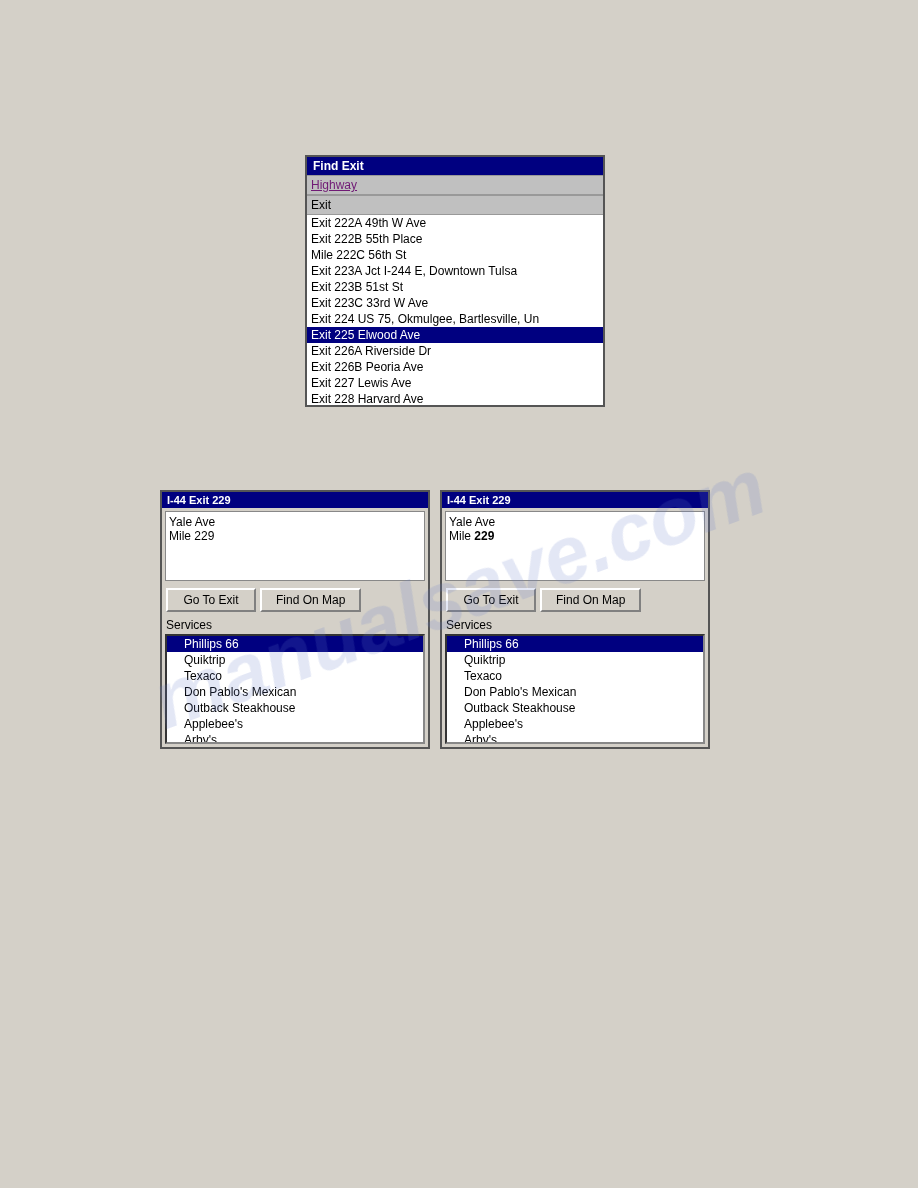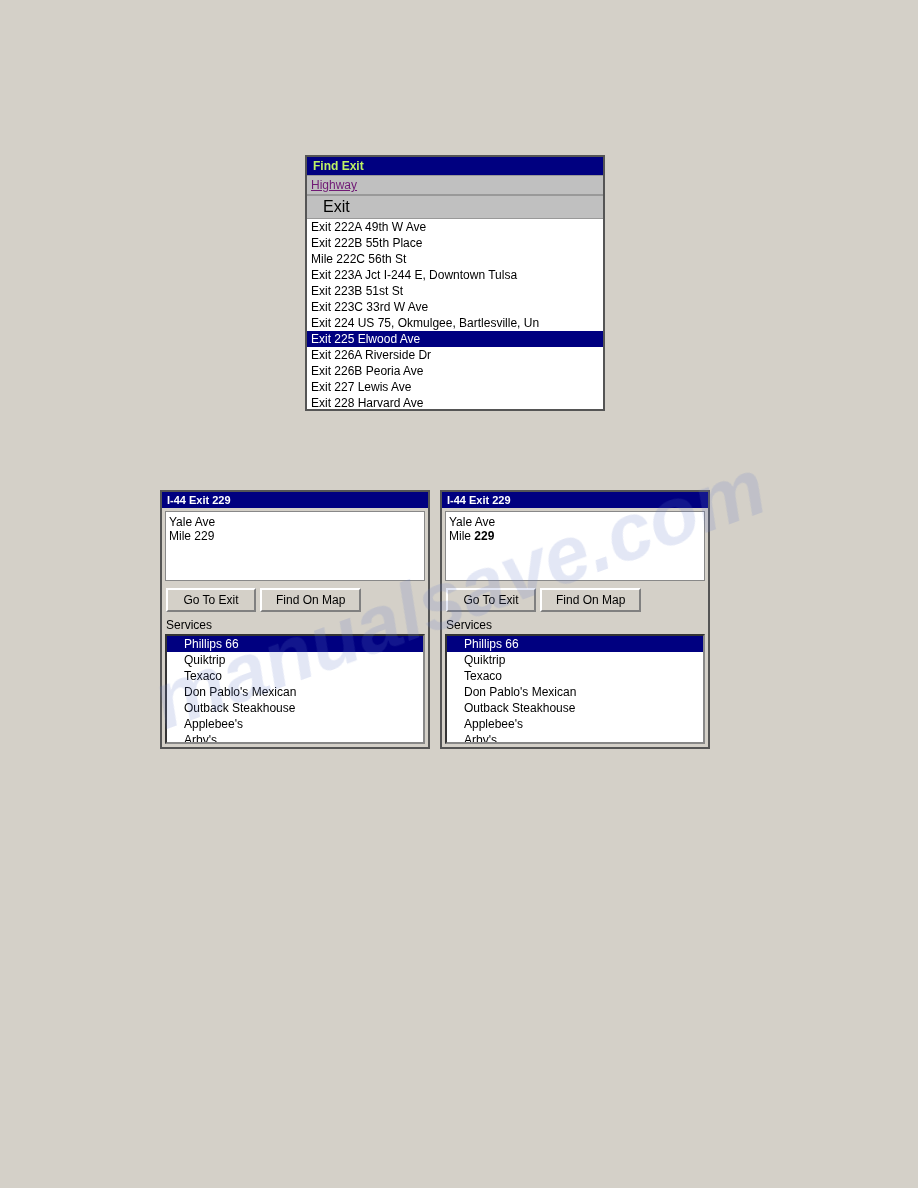--- a/index.html
+++ b/index.html
@@ -33,21 +33,21 @@
       position: absolute;
       top: 155px;
       left: 305px;
       width: 300px;
       border: 2px solid #555;
       background: #fff;
     }
 
     .dialog-titlebar {
       background: #000080;
-      color: #bef264;
+      color: #ffffff;
       font-size: 12px;
       font-weight: bold;
       padding: 2px 6px;
     }
 
     .dialog-field-label {
       background: #c0c0c0;
       border-top: 1px solid #999;
       border-bottom: 1px solid #999;
       padding: 2px 4px;
@@ -62,22 +62,22 @@
       padding: 2px 4px;
       border: none;
       border-bottom: 1px solid #999;
       font-size: 13px;
       background: #fff;
       outline: none;
     }
 
     .exit-section-label {
       background: #c0c0c0;
-      padding: 2px 16px;
-      font-size: 16px;
+      padding: 2px 4px;
+      font-size: 12px;
       border-top: 1px solid #999;
       border-bottom: 1px solid #999;
     }
 
     .exit-list-container {
       position: relative;
       height: 190px;
       overflow: hidden;
       background: #fff;
       display: flex;

